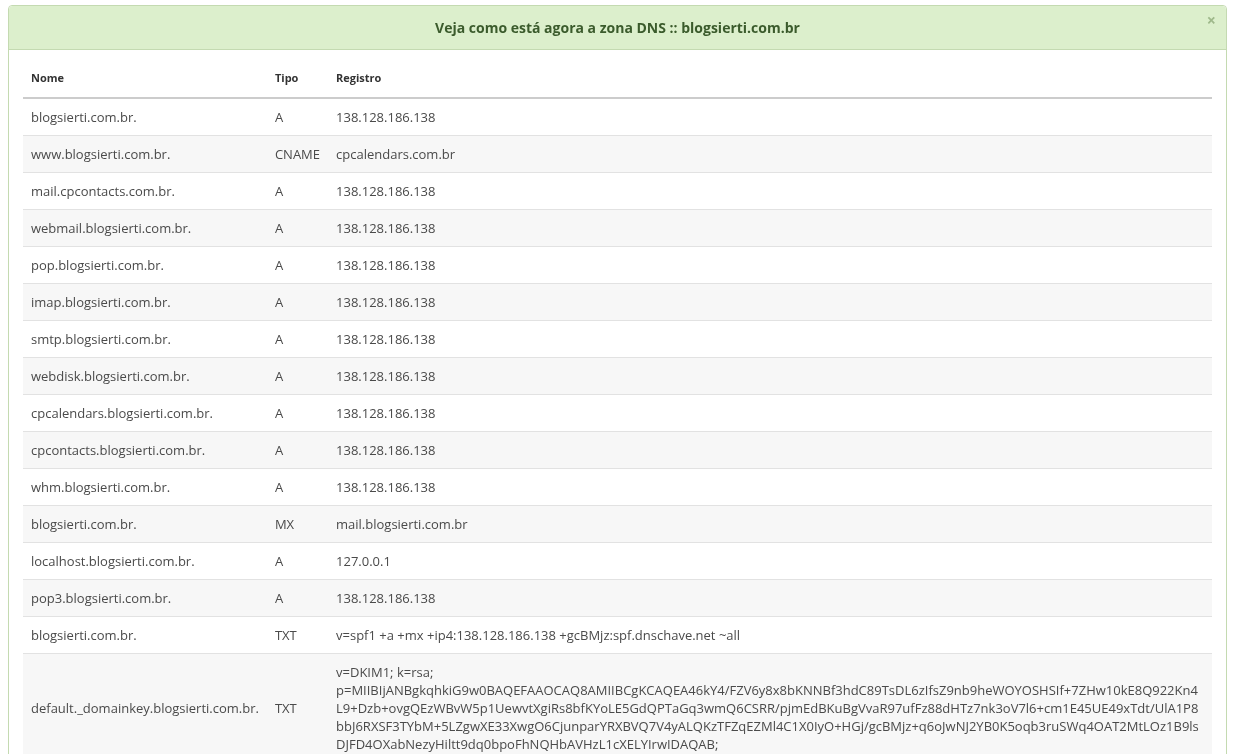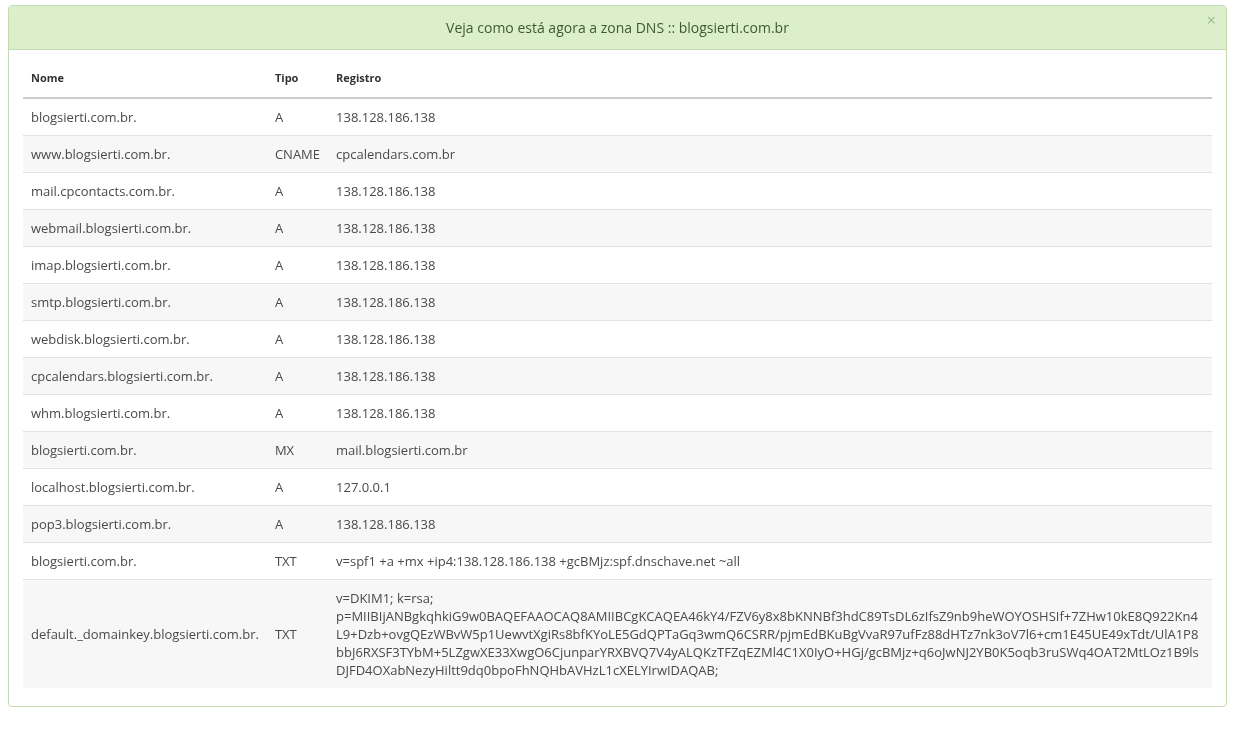--- a/index.html
+++ b/index.html
@@ -15,21 +15,21 @@
     border: 1px solid #c4dab1;
     border-radius: 4px;
     background: #fff;
     position: relative;
   }
   .panel-header {
     background: #dcefcc;
     color: #3b5b2c;
     border-bottom: 1px solid #c4dab1;
     text-align: center;
-    font-weight: 400;
+    font-weight: 700;
     padding: 12px 4px;
     border-top-left-radius: 4px;
     border-top-right-radius: 4px;
     font-size: 14px;
     position: relative;
   }
   .close-x {
     position: absolute;
     top: 6px;
     right: 10px;
@@ -94,36 +94,46 @@
             <td class="col-name">mail.cpcontacts.com.br.</td>
             <td class="col-type">A</td>
             <td>138.128.186.138</td>
           </tr>
           <tr>
             <td class="col-name">webmail.blogsierti.com.br.</td>
             <td class="col-type">A</td>
             <td>138.128.186.138</td>
           </tr>
           <tr>
+            <td class="col-name">pop.blogsierti.com.br.</td>
+            <td class="col-type">A</td>
+            <td>138.128.186.138</td>
+          </tr>
+          <tr>
             <td class="col-name">imap.blogsierti.com.br.</td>
             <td class="col-type">A</td>
             <td>138.128.186.138</td>
           </tr>
           <tr>
             <td class="col-name">smtp.blogsierti.com.br.</td>
             <td class="col-type">A</td>
             <td>138.128.186.138</td>
           </tr>
           <tr>
             <td class="col-name">webdisk.blogsierti.com.br.</td>
             <td class="col-type">A</td>
             <td>138.128.186.138</td>
           </tr>
           <tr>
             <td class="col-name">cpcalendars.blogsierti.com.br.</td>
+            <td class="col-type">A</td>
+            <td>138.128.186.138</td>
+          </tr>
+          <tr>
+            <td class="col-name">cpcontacts.blogsierti.com.br.</td>
             <td class="col-type">A</td>
             <td>138.128.186.138</td>
           </tr>
           <tr>
             <td class="col-name">whm.blogsierti.com.br.</td>
             <td class="col-type">A</td>
             <td>138.128.186.138</td>
           </tr>
           <tr>
             <td class="col-name">blogsierti.com.br.</td>

